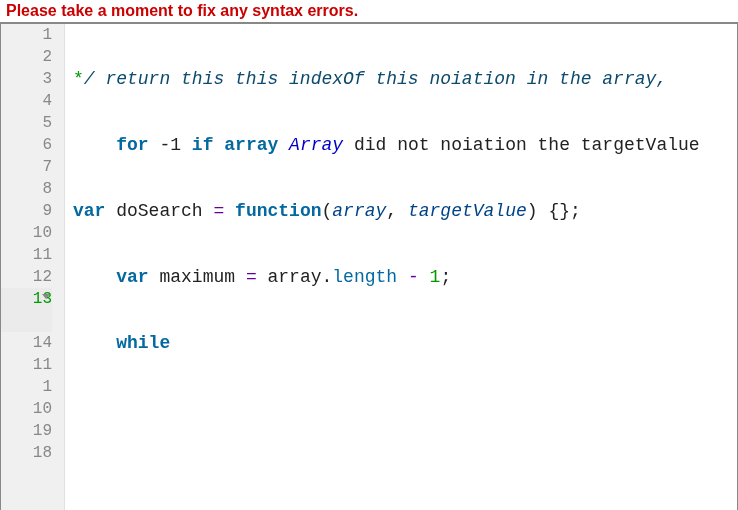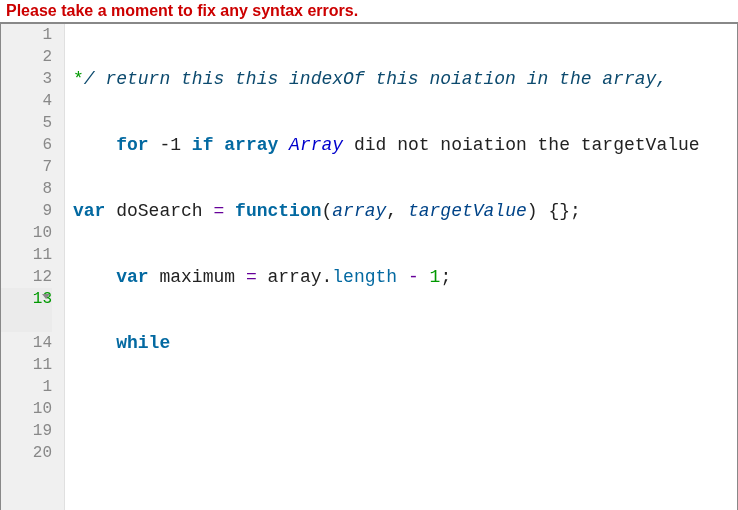--- a/index.html
+++ b/index.html
@@ -90,21 +90,21 @@
     <div class="line">11</div>
     <div class="line">12</div>
     <div class="warn-row">
         <div class="num">13</div>
       </div>
     <div class="line">14</div>
     <div class="line">11</div>
     <div class="line">1</div>
     <div class="line">10</div>
     <div class="line">19</div>
-    <div class="line">20</div>
+    <div class="line">18</div>
   </div>
 
   <div class="code">
     <div class="cline"><span class="err">*</span><span class="com">/ return this this indexOf this noiation in the array,</span></div>
     <div class="cline">    <span class="kw">for</span> <span class="plain">-1</span> <span class="kw">if</span> <span class="kw">array</span> <span class="kwi">Array</span><span class="plain"> did not noiation the targetValue</span></div>
     <div class="cline"><span class="kw">var</span> <span class="plain">doSearch</span> <span class="op">=</span> <span class="kw">function</span><span class="plain">(</span><span class="param">array</span><span class="plain">,</span> <span class="param">targetValue</span><span class="plain">) {};</span></div>
     <div class="cline">    <span class="kw">var</span> <span class="plain">maximum</span> <span class="op">=</span> <span class="plain">array.</span><span class="attr">length</span> <span class="op">-</span> <span class="num">1</span><span class="plain">;</span></div>
     <div class="cline">    <span class="kw">while</span></div>
     
     

